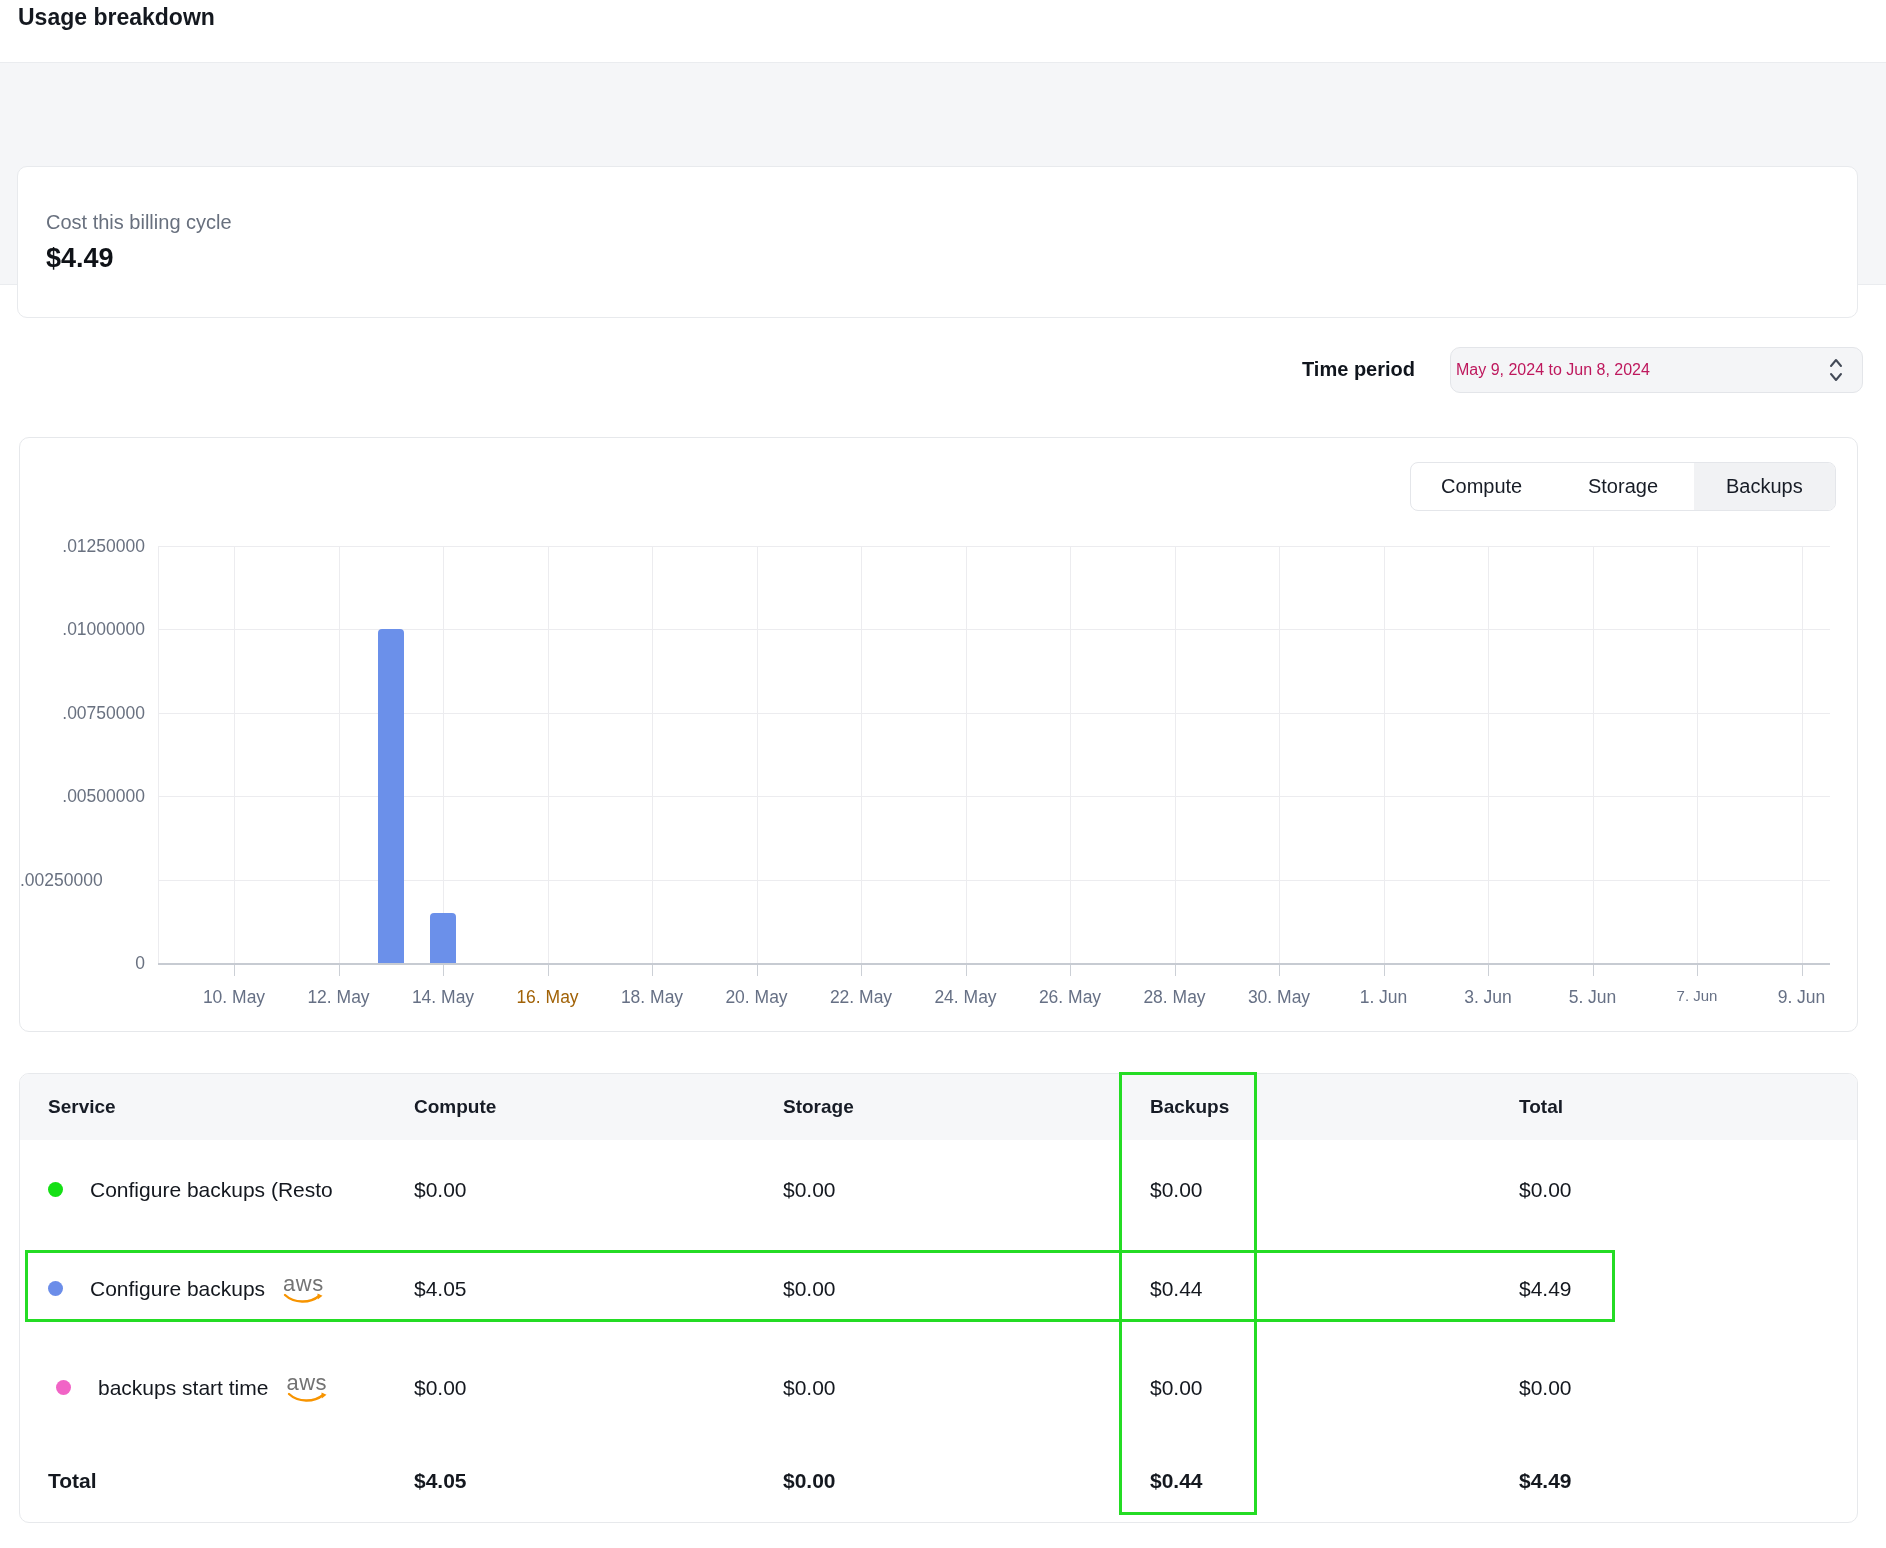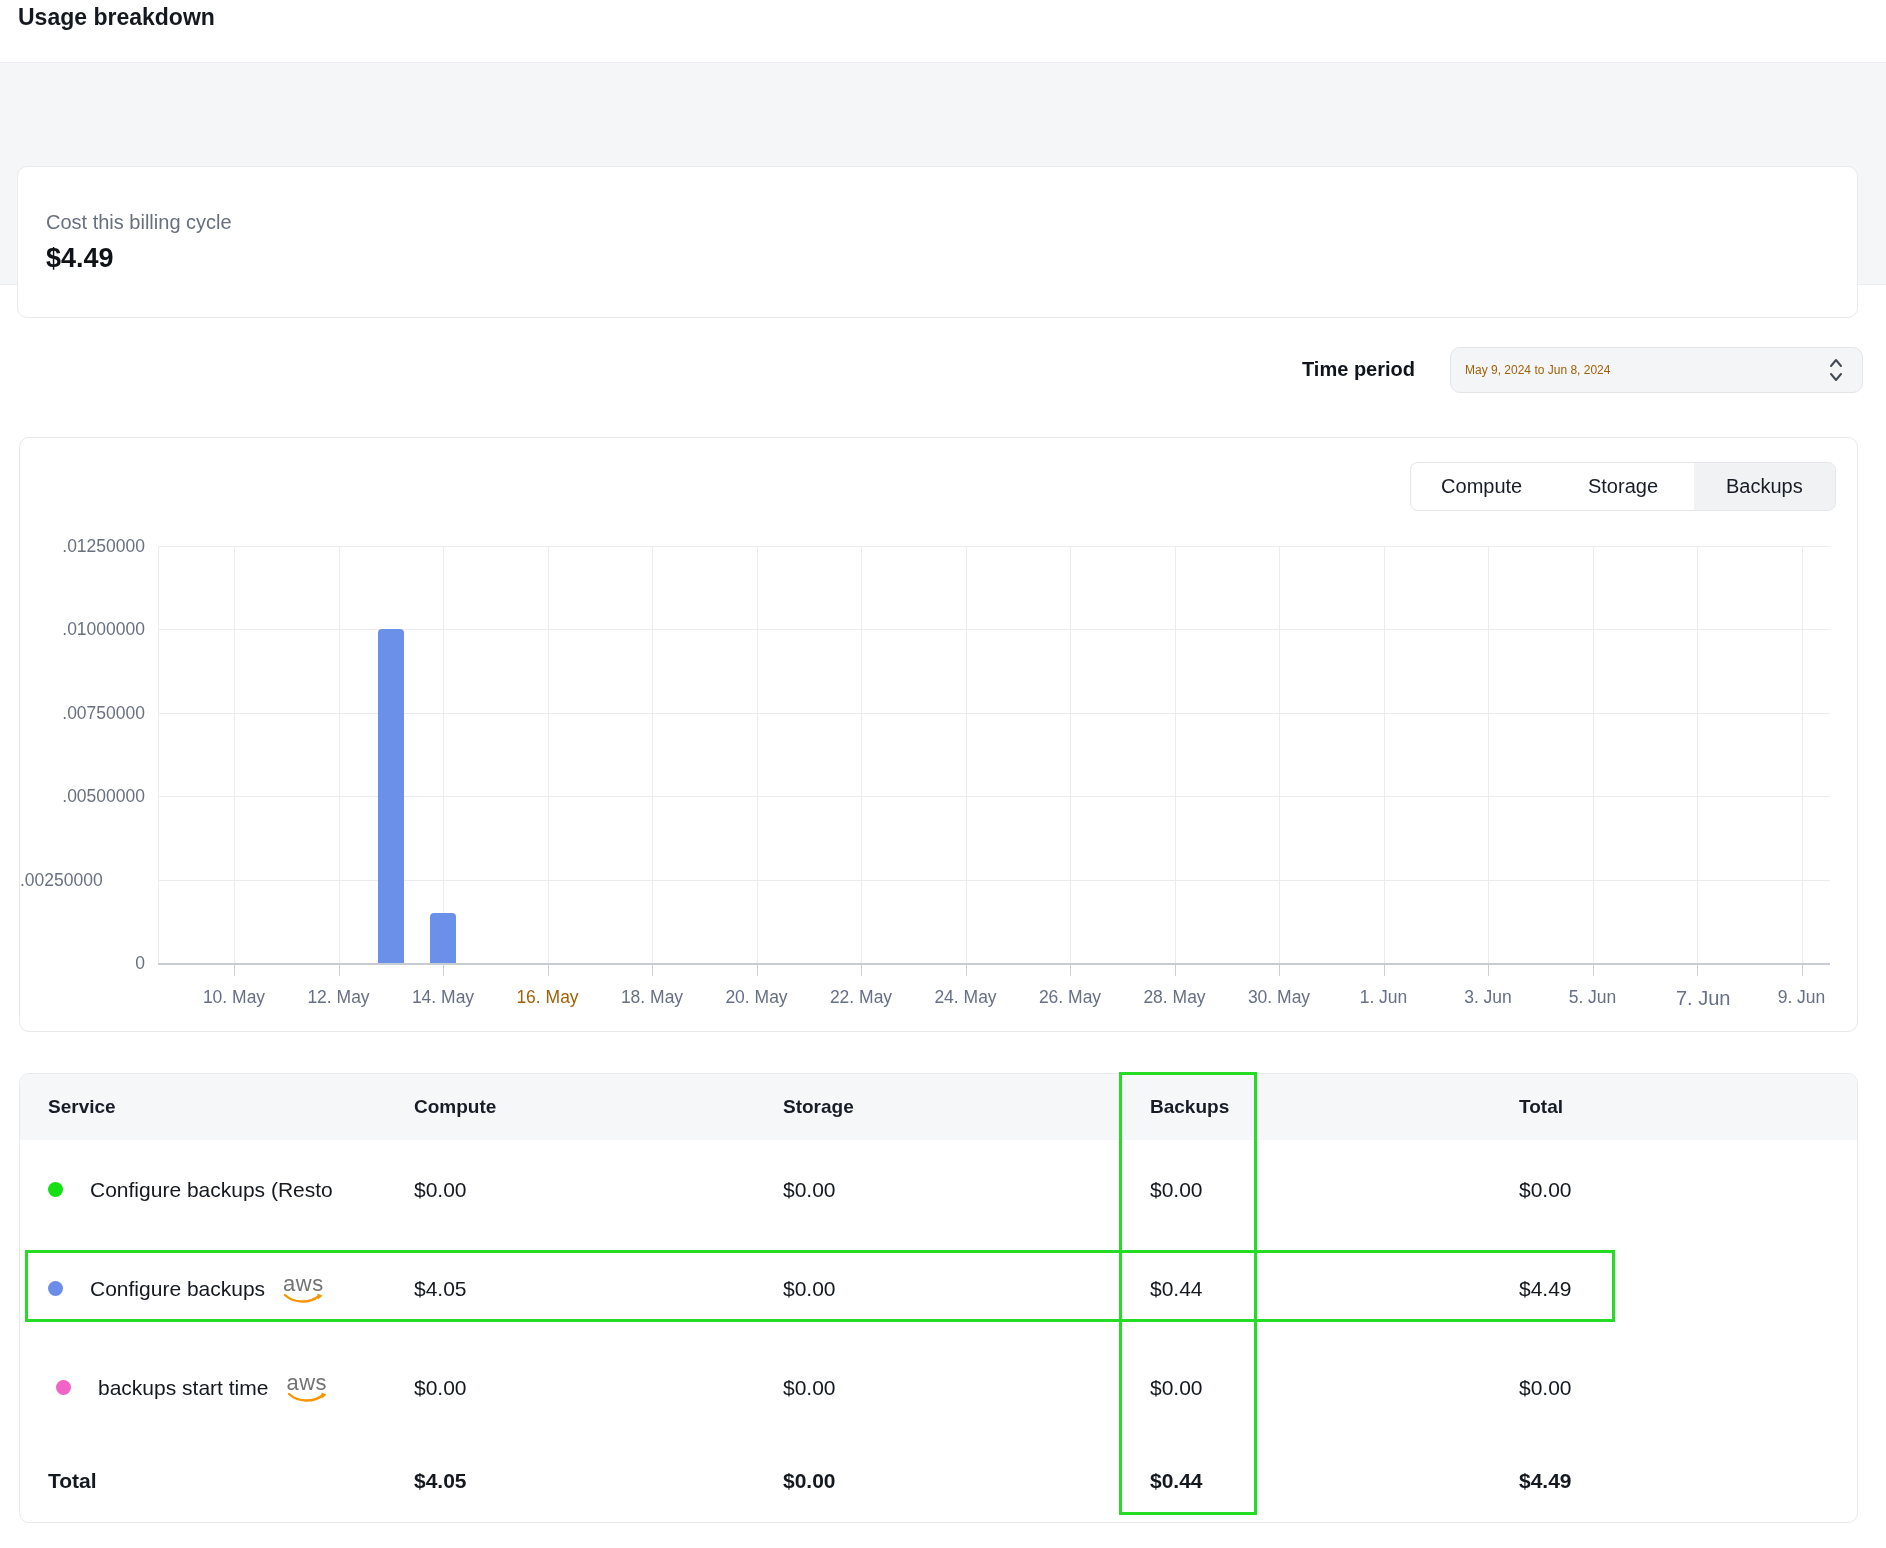--- a/index.html
+++ b/index.html
@@ -15,21 +15,21 @@
   #summary-card{left:17px;top:103px;width:1841px;height:152px;background:#fff;
                 border:1px solid #e8eaed;border-radius:10px;box-sizing:border-box;}
   #summary-label{left:28px;top:44px;font-size:20px;color:#68707e;}
   #summary-value{left:28px;top:76px;font-size:27px;font-weight:700;color:#0f1217;}
 
   
   #time-period-label{right:471px;top:358px;font-size:20px;font-weight:700;color:#10151d;}
   #time-period-select{left:1450px;top:347px;width:413px;height:46px;background:#f4f5f7;
                       border:1px solid #e3e5e9;border-radius:10px;box-sizing:border-box;
                       display:flex;align-items:center;cursor:pointer;}
-  #time-period-select span{margin-left:14px;font-size:12px;color:#a16207;}
+  #time-period-select span{margin-left:5px;font-size:16px;color:#be185d;}
   #time-period-select svg{margin-left:auto;margin-right:18px;}
 
   
   #chart-card{left:19px;top:437px;width:1839px;height:595px;background:#fff;
               border:1px solid #e6e8eb;border-radius:10px;box-sizing:border-box;}
   #chart-tabs{left:1390px;top:24px;width:426px;height:49px;border:1px solid #e4e6ea;
               border-radius:8px;box-sizing:border-box;display:flex;overflow:hidden;background:#fff;}
   #chart-tabs .tab{flex:1 1 0;border:none;background:transparent;font-family:inherit;
                    font-size:20px;color:#171c26;cursor:pointer;padding:0;}
   #chart-tabs .tab.selected{background:#f1f2f4;}
@@ -132,21 +132,21 @@
         <div style="left: 1363.5px; top: 525px; width: 1px; height: 13px; background: rgb(204, 208, 214);"></div>
         <div style="left: 1308.5px; top: 549px; width: 110px; text-align: center; font-size: 17.5px; color: rgb(102, 112, 133);">1. Jun</div>
         <div style="left: 1468px; top: 108px; width: 1px; height: 417px; background: rgb(236, 236, 239);"></div>
         <div style="left: 1468px; top: 525px; width: 1px; height: 13px; background: rgb(204, 208, 214);"></div>
         <div style="left: 1413px; top: 549px; width: 110px; text-align: center; font-size: 17.5px; color: rgb(102, 112, 133);">3. Jun</div>
         <div style="left: 1572.5px; top: 108px; width: 1px; height: 417px; background: rgb(236, 236, 239);"></div>
         <div style="left: 1572.5px; top: 525px; width: 1px; height: 13px; background: rgb(204, 208, 214);"></div>
         <div style="left: 1517.5px; top: 549px; width: 110px; text-align: center; font-size: 17.5px; color: rgb(102, 112, 133);">5. Jun</div>
         <div style="left: 1677px; top: 108px; width: 1px; height: 417px; background: rgb(236, 236, 239);"></div>
         <div style="left: 1677px; top: 525px; width: 1px; height: 13px; background: rgb(204, 208, 214);"></div>
-        <div style="left: 1656px; top: 549px; width: 110px; text-align: left; font-size: 20px; color: rgb(102, 112, 133);">7. Jun</div>
+        <div style="left: 1622px; top: 549px; width: 110px; text-align: center; font-size: 15px; color: rgb(102, 112, 133);">7. Jun</div>
         <div style="left: 1781.5px; top: 108px; width: 1px; height: 417px; background: rgb(236, 236, 239);"></div>
         <div style="left: 1781.5px; top: 525px; width: 1px; height: 13px; background: rgb(204, 208, 214);"></div>
         <div style="left: 1726.5px; top: 549px; width: 110px; text-align: center; font-size: 17.5px; color: rgb(102, 112, 133);">9. Jun</div>
         <div style="left: 357.75px; top: 191.4px; width: 26px; height: 333.6px; background: rgb(107, 144, 234); border-radius: 4px 4px 0px 0px;"></div>
         <div style="left: 410px; top: 474.96px; width: 26px; height: 50.04px; background: rgb(107, 144, 234); border-radius: 4px 4px 0px 0px;"></div>
         <div style="left: 138px; top: 525px; width: 1672px; height: 2px; background: rgb(199, 203, 210);"></div>
       </div>
     <div class="abs" id="chart-tabs">
       <button class="tab">Compute</button>
       <button class="tab">Storage</button>

